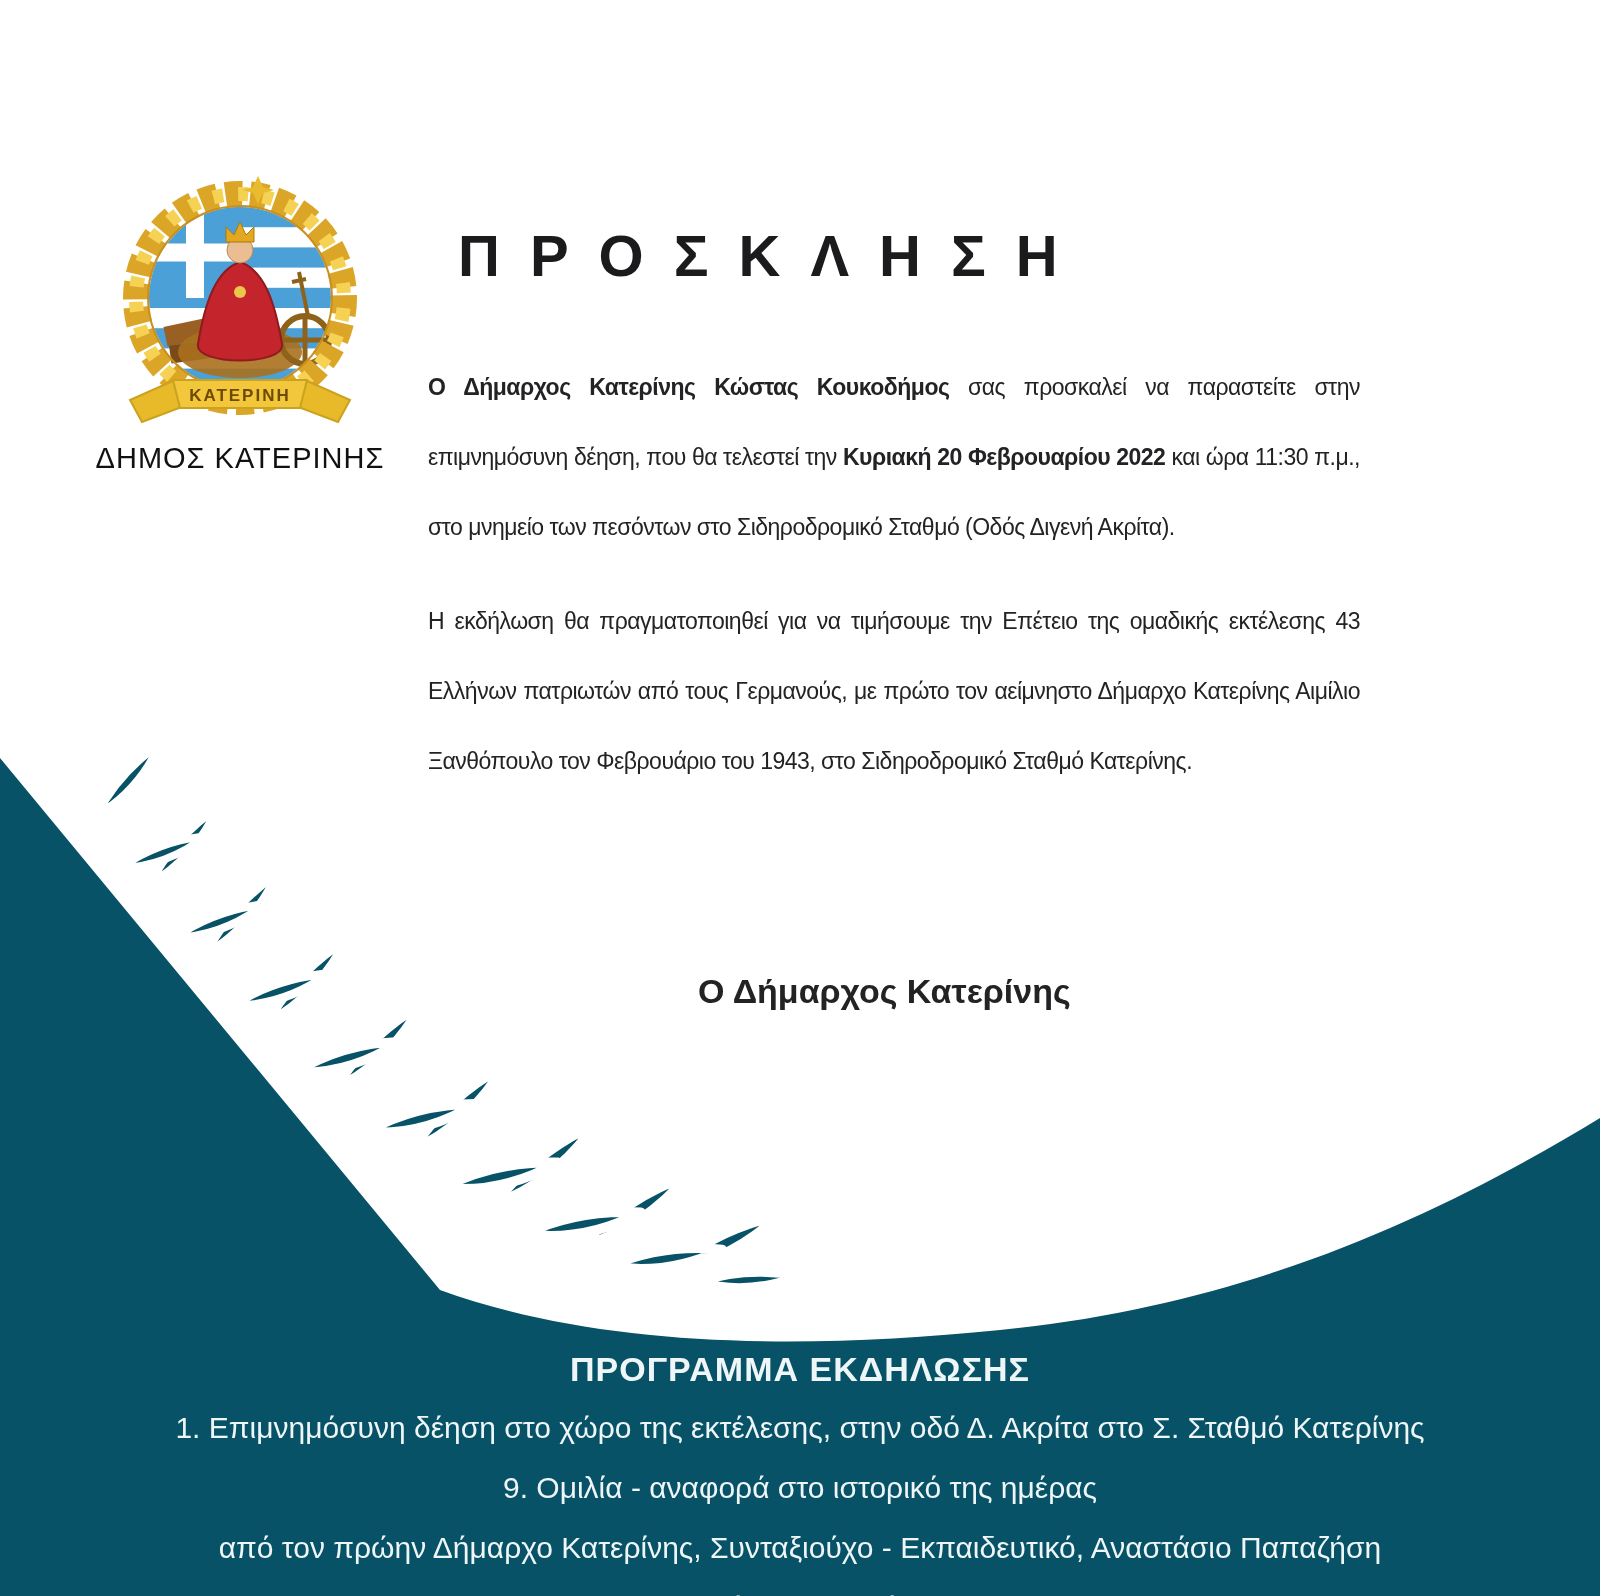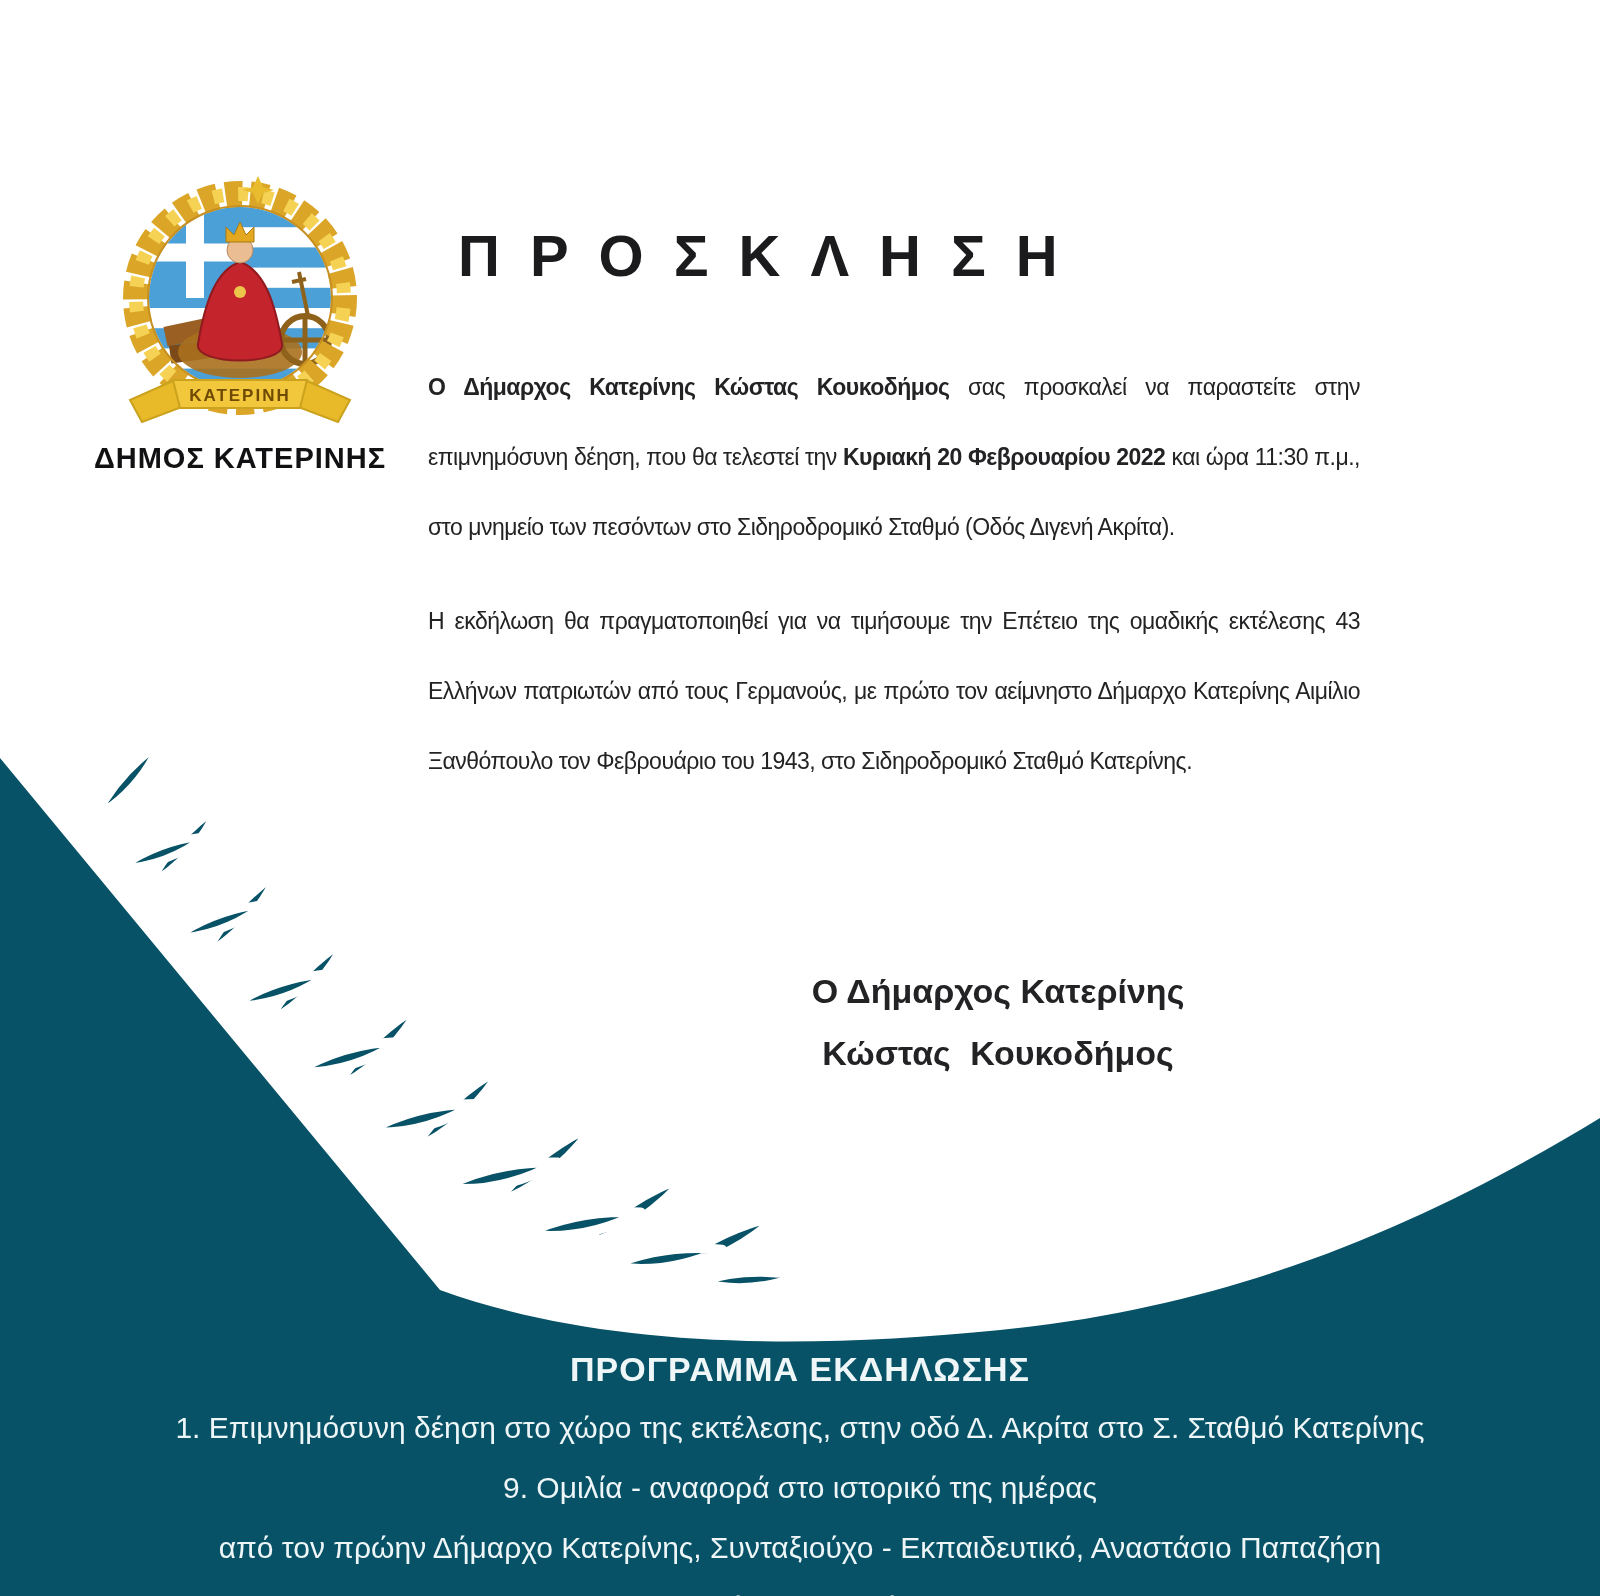--- a/index.html
+++ b/index.html
@@ -15,35 +15,35 @@
   .title{
     position:absolute;left:428px;top:222px;width:932px;
     font-size:58px;font-weight:bold;
     letter-spacing:30px;text-indent:30px;
     color:#1b1b1d;
     z-index:2;
   }
   .emblem-caption{
     position:absolute;left:90px;top:442px;width:300px;
     text-align:center;
-    font-size:29px;font-weight:bold;letter-spacing:1px;
+    font-size:29px;font-weight:normal;letter-spacing:1px;
     color:#111113;
     z-index:2;
   }
   .body-text{
     position:absolute;left:428px;top:352px;width:932px;
     font-size:23px;line-height:70px;letter-spacing:-0.5px;
     text-align:justify;
     color:#232325;
     z-index:2;
   }
   .body-text p{margin:0 0 24px 0;}
   .signature{
     position:absolute;right:302px;top:960px;width:600px;
-    text-align:center;
+    text-align:left;
     font-size:34px;font-weight:bold;line-height:62px;
     color:#232325;
     z-index:2;
   }
   .signature .line2{word-spacing:10px;}
   .program{
     position:absolute;left:0;top:1350px;width:1600px;
     text-align:center;
     color:#eef6f8;
     z-index:2;
@@ -142,21 +142,20 @@
 
   <div class="title">ΠΡΟΣΚΛΗΣΗ</div>
 
   <div class="body-text">
     <p><b>Ο Δήμαρχος Κατερίνης Κώστας Κουκοδήμος</b><span> σας προσκαλεί να παραστείτε στην επιμνημόσυνη δέηση, που θα τελεστεί την </span><b>Κυριακή 20 Φεβρουαρίου 2022</b><span> και ώρα 11:30 π.μ., στο μνημείο των πεσόντων στο Σιδηροδρομικό Σταθμό (Οδός Διγενή Ακρίτα).</span></p>
     <p>Η εκδήλωση θα πραγματοποιηθεί για να τιμήσουμε την Επέτειο της ομαδικής εκτέλεσης 43 Ελλήνων πατριωτών από τους Γερμανούς, με πρώτο τον αείμνηστο Δήμαρχο Κατερίνης Αιμίλιο Ξανθόπουλο τον Φεβρουάριο του 1943, στο Σιδηροδρομικό Σταθμό Κατερίνης.</p>
   </div>
 
   <div class="signature">
     <div class="line1">Ο Δήμαρχος Κατερίνης</div>
-    <div class="line2">Κώστας Κουκοδήμος</div>
   </div>
 
   <div class="program">
     <div class="program-title">ΠΡΟΓΡΑΜΜΑ ΕΚΔΗΛΩΣΗΣ</div>
     <div class="program-item">1. Επιμνημόσυνη δέηση στο χώρο της εκτέλεσης, στην οδό Δ. Ακρίτα στο Σ. Σταθμό Κατερίνης</div>
     <div class="program-item">9. Ομιλία - αναφορά στο ιστορικό της ημέρας</div>
     <div class="program-item">από τον πρώην Δήμαρχο Κατερίνης, Συνταξιούχο - Εκπαιδευτικό, Αναστάσιο Παπαζήση</div>
     <div class="program-item">8. Κατάθεση στεφάνων</div>
   </div>
 

